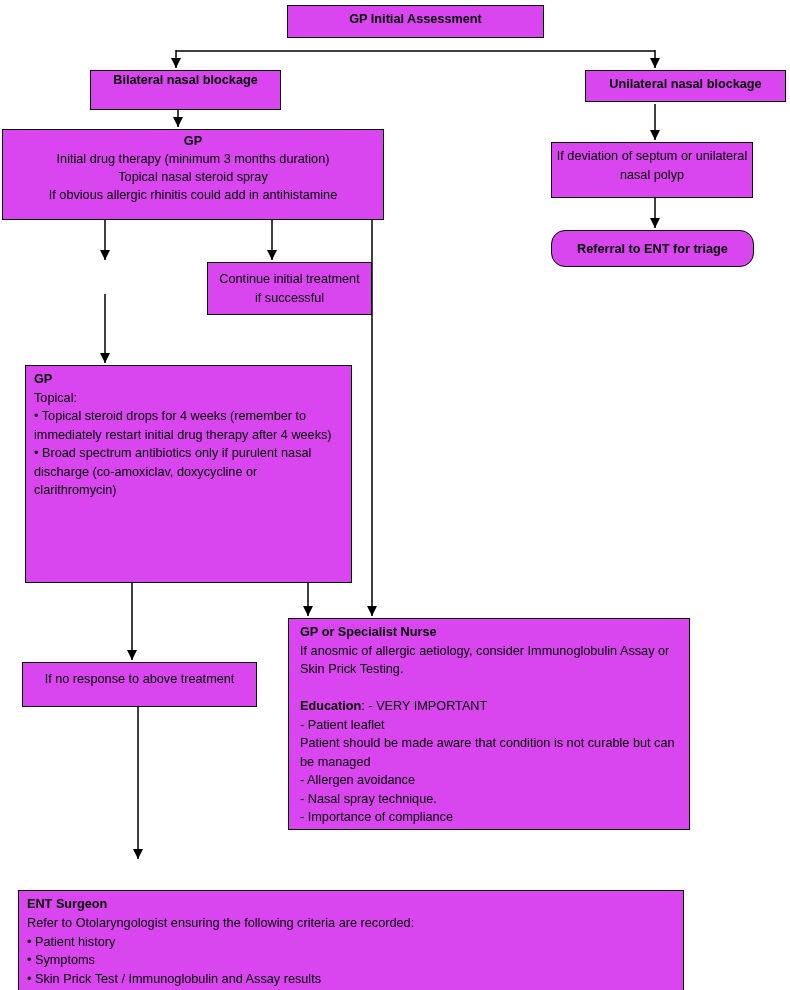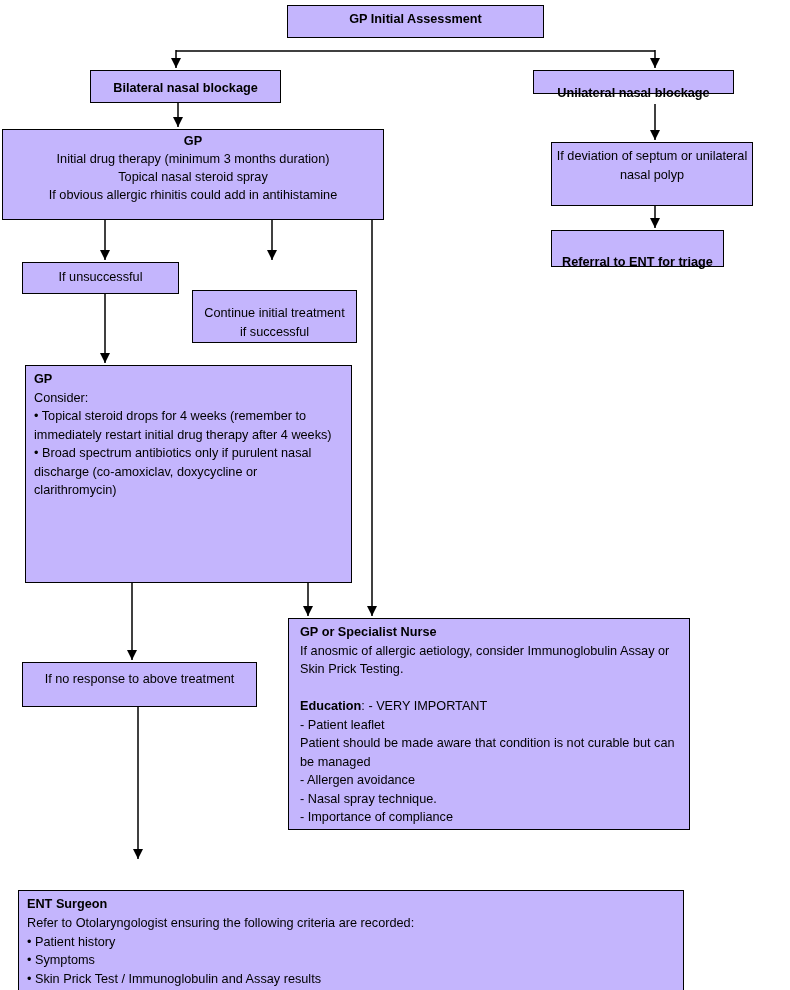--- a/index.html
+++ b/index.html
@@ -8,21 +8,21 @@
     width:790px;height:990px;
     background:#ffffff;
     font-family:"Liberation Sans", sans-serif;
     color:#000000;
     overflow:hidden;
   }
   .box{
     position:absolute;
     box-sizing:border-box;
     border:1.5px solid #000000;
-    background:#c4b5fd;
+    background:#d946ef;
     font-size:12.7px;
     line-height:18.5px;
   }
   .center{text-align:center;}
   .bold{font-weight:bold;}
   svg.connectors{position:absolute;left:0;top:0;width:790px;height:990px;}
   .blank{height:18.5px;}
 </style>
 </head>
 <body>
@@ -49,54 +49,51 @@
       <path d="M132,583 V660" marker-end="url(#arrow)"></path>
       <path d="M308,583 V616" marker-end="url(#arrow)"></path>
       <path d="M138,707 V859" marker-end="url(#arrow)"></path>
     </g>
   </svg>
 
   <div class="box center" style="left:287px;top:5px;width:257px;height:33px;padding-top:4px;">
     <span class="bold">GP Initial Assessment</span>
   </div>
 
-  <div class="box center" style="left:90px;top:70px;width:191px;height:33px;padding-top:8px;">
+  <div class="box center" style="left:90px;top:70px;width:191px;height:40px;padding-top:0;">
     <span class="bold">Bilateral nasal blockage</span>
   </div>
 
-  <div class="box center" style="left:533px;top:70px;width:201px;height:24px;padding-top:13px;">
+  <div class="box center" style="left:585px;top:70px;width:201px;height:32px;padding-top:4px;">
     <span class="bold">Unilateral nasal blockage</span>
   </div>
 
   <div class="box center" style="left:2px;top:129px;width:382px;height:91px;padding-top:2px;line-height:18px;">
     <div class="bold">GP</div>
     <div>Initial drug therapy (minimum 3 months duration)</div>
     <div>Topical nasal steroid spray</div>
     <div>If obvious allergic rhinitis could add in antihistamine</div>
   </div>
 
-  <div class="box center" style="left:551px;top:142px;width:202px;height:64px;padding:4px 4px 0;">
+  <div class="box center" style="left:551px;top:142px;width:202px;height:56px;padding:4px 4px 0;">
     <span>If deviation of septum or unilateral nasal polyp</span>
   </div>
 
-  <div class="box center" style="left:551px;top:230px;width:173px;height:37px;padding-top:22px;">
+  <div class="box center" style="left:551px;top:230px;width:203px;height:37px;padding-top:9px;border-radius:14px;">
     <span class="bold">Referral to ENT for triage</span>
   </div>
 
-  <div class="box center" style="left:22px;top:262px;width:157px;height:32px;padding-top:5px;">
-    <span>If unsuccessful</span>
-  </div>
 
-  <div class="box center" style="left:192px;top:262px;width:165px;height:53px;padding:13px 8px 0;margin-top:28px;">
+  <div class="box center" style="left:207px;top:262px;width:165px;height:53px;padding:7px 8px 0;">
     <span>Continue initial treatment if successful</span>
   </div>
 
   <div class="box" style="left:25px;top:365px;width:327px;height:218px;padding:4px 8px 0;">
     <div class="bold">GP</div>
-    <div>Consider:</div>
+    <div>Topical:</div>
     <div>• Topical steroid drops for 4 weeks (remember to immediately restart initial drug therapy after 4 weeks)</div>
     <div>• Broad spectrum antibiotics only if purulent nasal discharge (co-amoxiclav, doxycycline or clarithromycin)</div>
   </div>
 
   <div class="box center" style="left:22px;top:662px;width:235px;height:45px;padding-top:7px;">
     <span>If no response to above treatment</span>
   </div>
 
   <div class="box" style="left:288px;top:618px;width:402px;height:212px;padding:4px 11px 0;">
     <div class="bold">GP or Specialist Nurse</div>

